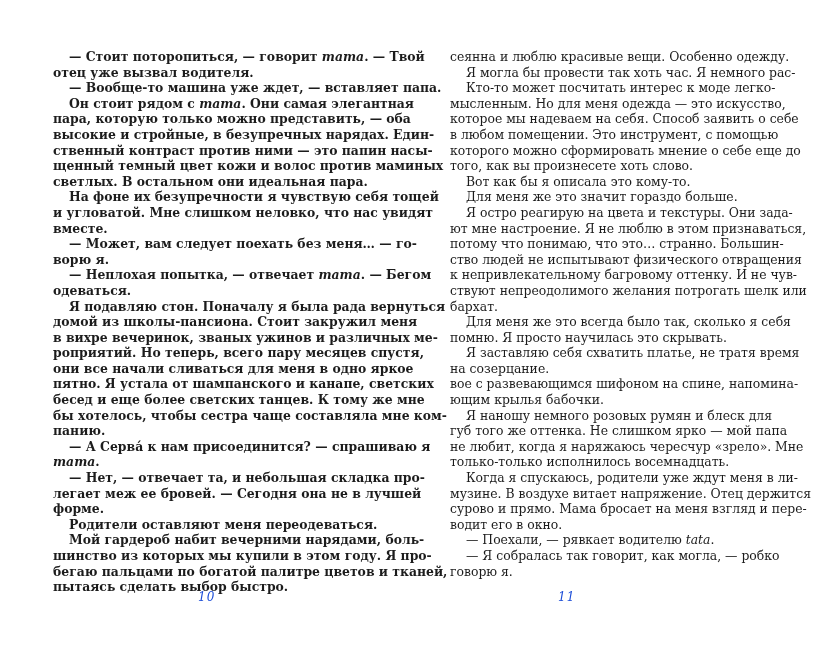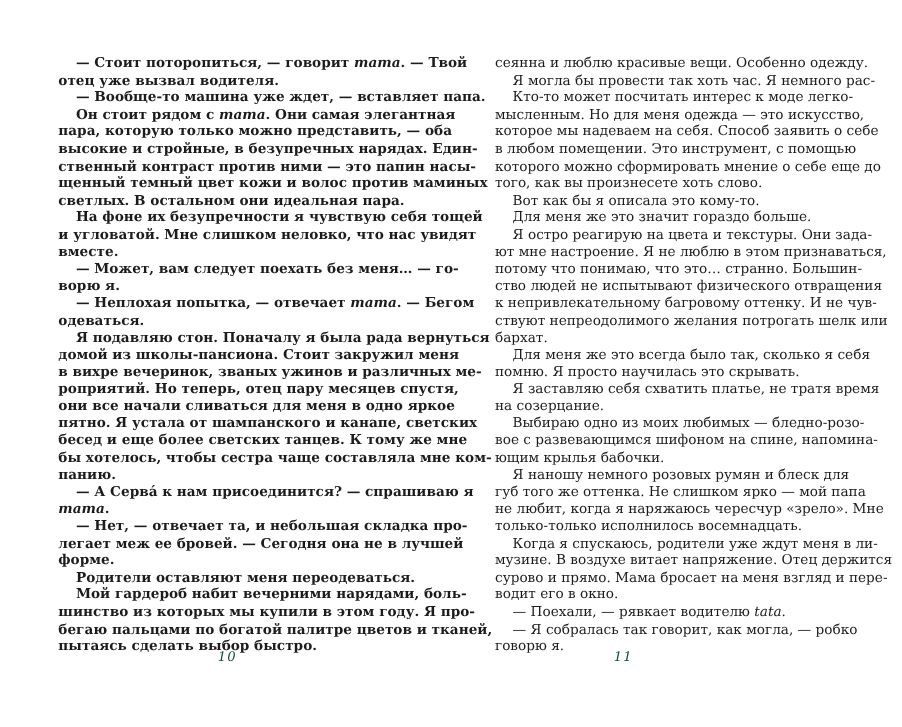--- a/index.html
+++ b/index.html
@@ -7,21 +7,21 @@
          font-family: "DejaVu Serif", "Liberation Serif", serif; color: #1c1c1c; }
   .page { position: absolute; top: 49px; }
   .page.left { left: 53px; width: 306px; font-weight: bold; }
   .page.right { left: 450px; width: 307px; }
   .line { height: 15.6px; line-height: 15.6px; font-size: 12.4px; white-space: nowrap;
           text-align: justify; text-align-last: justify; }
   .line.last { text-align-last: left; }
   .line.indent { padding-left: 16px; }
   .line i { font-style: italic; }
   .pagenum { position: absolute; top: 590px; font-size: 12px; font-style: italic;
-             color: #14532d; letter-spacing: 1px; font-family: "DejaVu Serif", serif; }
+             color: #1d4ed8; letter-spacing: 1px; font-family: "DejaVu Serif", serif; }
   .pagenum.left { left: 198px; }
   .pagenum.right { left: 558px; text-align: center; }
 </style>
 </head>
 <body>
 
 <div class="page left" id="left-page">
     <div class="line indent"><span>— Стоит поторопиться, — говорит </span><i>mama</i><span>. — Твой</span></div>
     <div class="line last"><span>отец уже вызвал водителя.</span></div>
     <div class="line indent"><span>— Вообще-то машина уже ждет, — вставляет папа.</span></div>
@@ -34,21 +34,21 @@
     <div class="line indent"><span>На фоне их безупречности я чувствую себя тощей</span></div>
     <div class="line"><span>и угловатой. Мне слишком неловко, что нас увидят</span></div>
     <div class="line last"><span>вместе.</span></div>
     <div class="line indent"><span>— Может, вам следует поехать без меня… — го-</span></div>
     <div class="line last"><span>ворю я.</span></div>
     <div class="line indent"><span>— Неплохая попытка, — отвечает </span><i>mama</i><span>. — Бегом</span></div>
     <div class="line last"><span>одеваться.</span></div>
     <div class="line indent"><span>Я подавляю стон. Поначалу я была рада вернуться</span></div>
     <div class="line"><span>домой из школы-пансиона. Стоит закружил меня</span></div>
     <div class="line"><span>в вихре вечеринок, званых ужинов и различных ме-</span></div>
-    <div class="line"><span>роприятий. Но теперь, отец пару месяцев спустя,</span></div>
+    <div class="line"><span>роприятий. Но теперь, всего пару месяцев спустя,</span></div>
     <div class="line"><span>они все начали сливаться для меня в одно яркое</span></div>
     <div class="line"><span>пятно. Я устала от шампанского и канапе, светских</span></div>
     <div class="line"><span>бесед и еще более светских танцев. К тому же мне</span></div>
     <div class="line"><span>бы хотелось, чтобы сестра чаще составляла мне ком-</span></div>
     <div class="line last"><span>панию.</span></div>
     <div class="line indent"><span>— А Серва́ к нам присоединится? — спрашиваю я</span></div>
     <div class="line last"><span></span><i>mama</i><span>.</span></div>
     <div class="line indent"><span>— Нет, — отвечает та, и небольшая складка про-</span></div>
     <div class="line"><span>легает меж ее бровей. — Сегодня она не в лучшей</span></div>
     <div class="line last"><span>форме.</span></div>
@@ -73,21 +73,20 @@
     <div class="line"><span>ют мне настроение. Я не люблю в этом признаваться,</span></div>
     <div class="line"><span>потому что понимаю, что это… странно. Большин-</span></div>
     <div class="line"><span>ство людей не испытывают физического отвращения</span></div>
     <div class="line"><span>к непривлекательному багровому оттенку. И не чув-</span></div>
     <div class="line"><span>ствуют непреодолимого желания потрогать шелк или</span></div>
     <div class="line last"><span>бархат.</span></div>
     <div class="line indent"><span>Для меня же это всегда было так, сколько я себя</span></div>
     <div class="line last"><span>помню. Я просто научилась это скрывать.</span></div>
     <div class="line indent"><span>Я заставляю себя схватить платье, не тратя время</span></div>
     <div class="line last"><span>на созерцание.</span></div>
-    <div class="line indent"><span>Выбираю одно из моих любимых — бледно-розо-</span></div>
     <div class="line"><span>вое с развевающимся шифоном на спине, напомина-</span></div>
     <div class="line last"><span>ющим крылья бабочки.</span></div>
     <div class="line indent"><span>Я наношу немного розовых румян и блеск для</span></div>
     <div class="line"><span>губ того же оттенка. Не слишком ярко — мой папа</span></div>
     <div class="line"><span>не любит, когда я наряжаюсь чересчур «зрело». Мне</span></div>
     <div class="line last"><span>только-только исполнилось восемнадцать.</span></div>
     <div class="line indent"><span>Когда я спускаюсь, родители уже ждут меня в ли-</span></div>
     <div class="line"><span>музине. В воздухе витает напряжение. Отец держится</span></div>
     <div class="line"><span>сурово и прямо. Мама бросает на меня взгляд и пере-</span></div>
     <div class="line last"><span>водит его в окно.</span></div>

